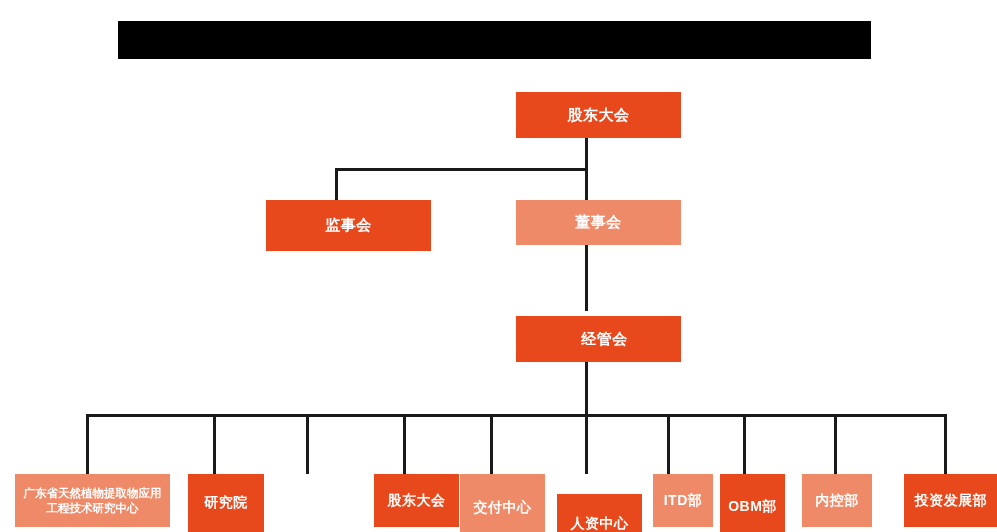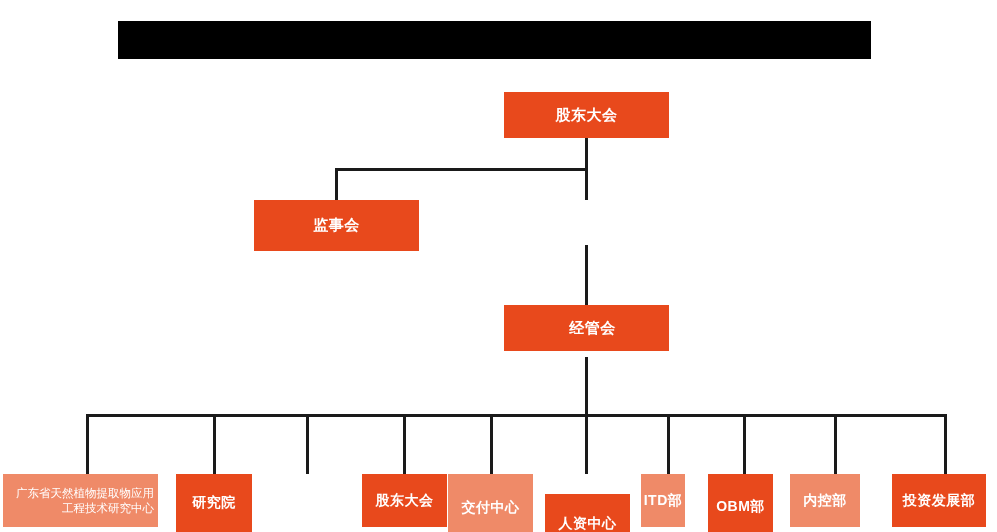--- a/index.html
+++ b/index.html
@@ -29,35 +29,36 @@
     background: #000000;
   }
 
   
   .org-box {
     position: absolute;
     box-sizing: border-box;
     display: flex;
     align-items: center;
     justify-content: center;
-    text-align: right;
+    text-align: center;
     color: #ffffff;
     font-weight: bold;
     letter-spacing: 0.5px;
     line-height: 1.25;
     z-index: 3;
+    margin-left: 12px;
   }
   .org-box.dark  { background: #E8491C; }
   .org-box.light { background: #EF8A68; }
 
   .lvl-1 { font-size: 15px; }
   .lvl-2 { font-size: 15px; }
   .lvl-3 { font-size: 15px; }
   .lvl-4 { font-size: 14px; }
-  .lvl-4.small { font-size: 11.5px; font-weight: normal; letter-spacing: 0; padding: 6px 4px; }
+  .lvl-4.small { font-size: 11.5px; font-weight: bold; letter-spacing: 0; padding: 6px 4px; }
 
   
   .line {
     position: absolute;
     background: #1a1a1a;
     z-index: 1;
   }
   .line.v { width: 3px; }
   .line.h { height: 3px; }
 </style>
@@ -90,35 +91,36 @@
   <div class="line v" style="left:585px; top:414px; height:60px;"></div>
   <div class="line v" style="left:667px; top:414px; height:60px;"></div>
   <div class="line v" style="left:743px; top:414px; height:60px;"></div>
   <div class="line v" style="left:834px; top:414px; height:60px;"></div>
   <div class="line v" style="left:944px; top:414px; height:60px;"></div>
 
   <div class="org-box dark lvl-1" style="left:504px; top:92px; width:165px; height:46px;">股东大会</div>
 
   <div class="org-box dark lvl-2" style="left:254px; top:200px; width:165px; height:51px;">监事会</div>
 
+  <div class="org-box light lvl-2" style="left:504px; top:200px; width:165px; height:45px;">董事会</div>
 
-  <div class="org-box dark lvl-3" style="left:504px; top:305px; width:165px; height:46px;padding-left:12px;">经管会</div>
+  <div class="org-box dark lvl-3" style="left:504px; top:316px; width:165px; height:46px;padding-left:12px;">经管会</div>
 
   <div class="org-box light lvl-4 small" style="left:3px; top:474px; width:155px; height:53px;">广东省天然植物提取物应用工程技术研究中心</div>
 
   <div class="org-box dark lvl-4" style="left:176px; top:474px; width:76px; height:58px;">研究院</div>
 
 
   <div class="org-box dark lvl-4" style="left:362px; top:474px; width:85px; height:53px;">股东大会</div>
 
   <div class="org-box light lvl-4" style="left:448px; top:474px; width:85px; height:68px;">交付中心</div>
 
   <div class="org-box dark lvl-4" style="left:545px; top:494px; width:85px; height:60px;">人资中心</div>
 
-  <div class="org-box light lvl-4" style="left:641px; top:474px; width:44px; height:53px;">ITD部</div>
+  <div class="org-box light lvl-4" style="left:641px; top:474px; width:60px; height:53px;">ITD部</div>
 
   <div class="org-box dark lvl-4" style="left:708px; top:474px; width:65px; height:66px;">OBM部</div>
 
   <div class="org-box light lvl-4" style="left:790px; top:474px; width:70px; height:53px;">内控部</div>
 
   <div class="org-box dark lvl-4" style="left:892px; top:474px; width:94px; height:53px;">投资发展部</div>
 
 </div>
 
 </body></html>

